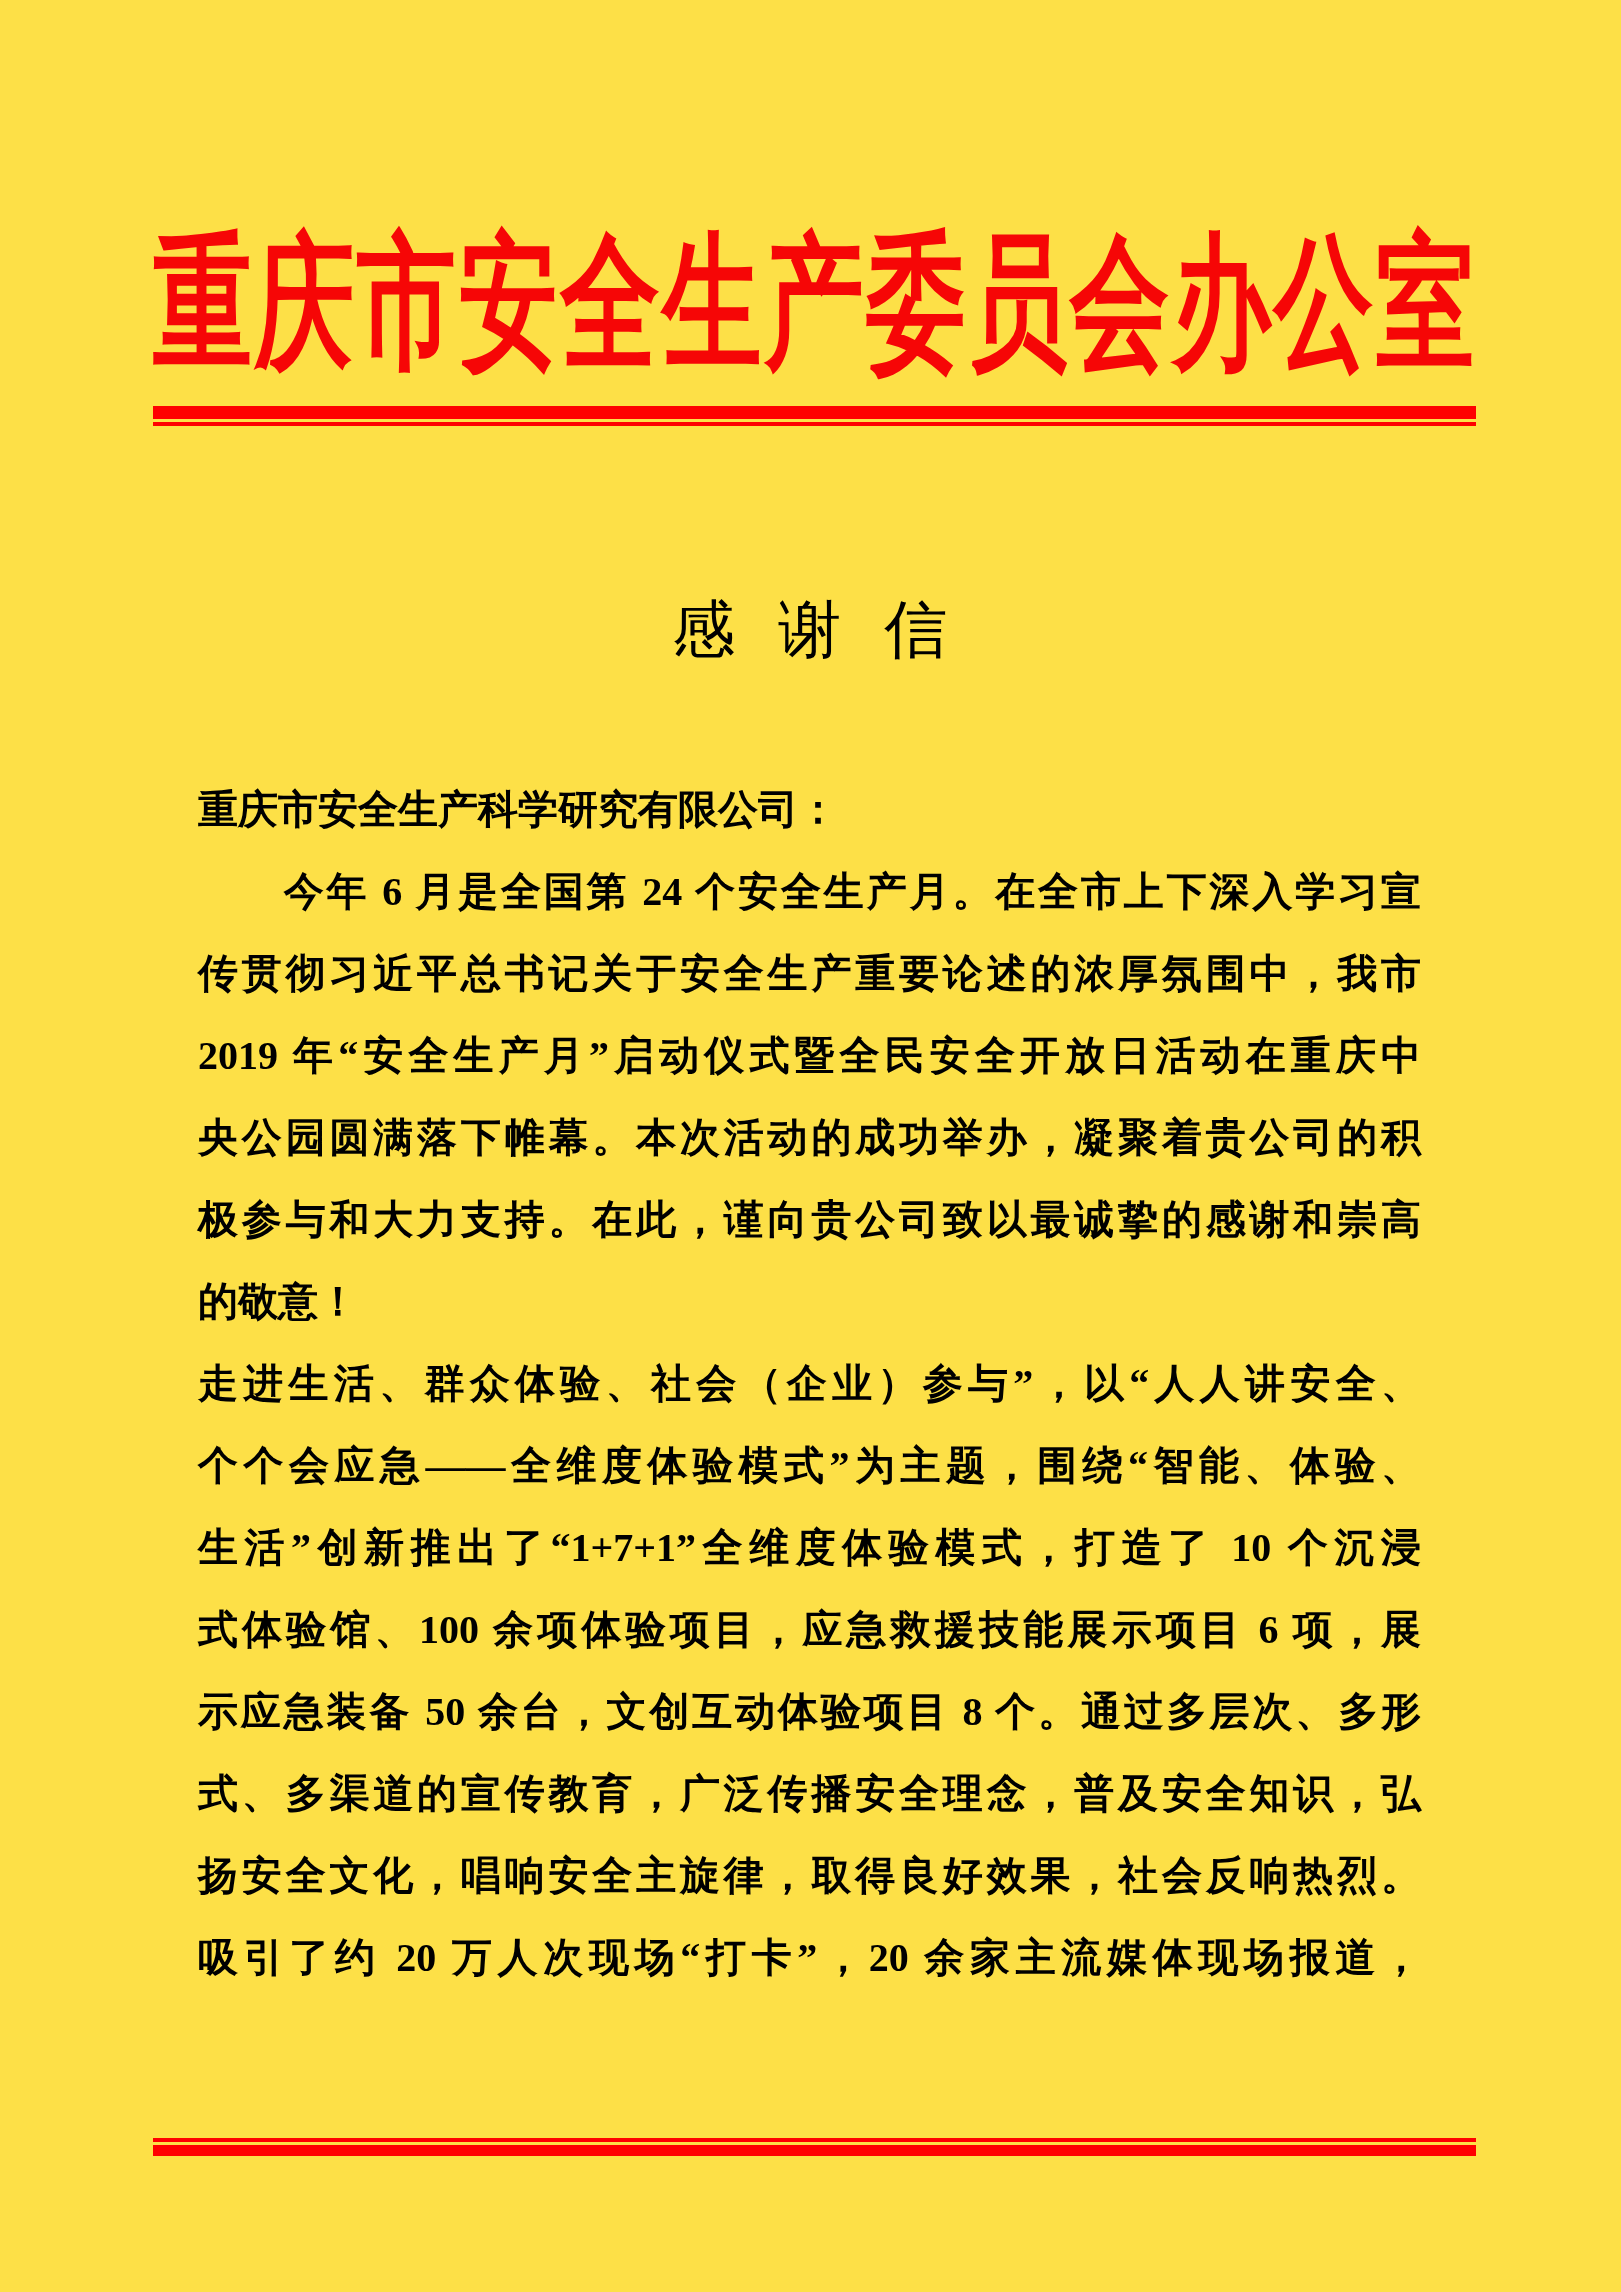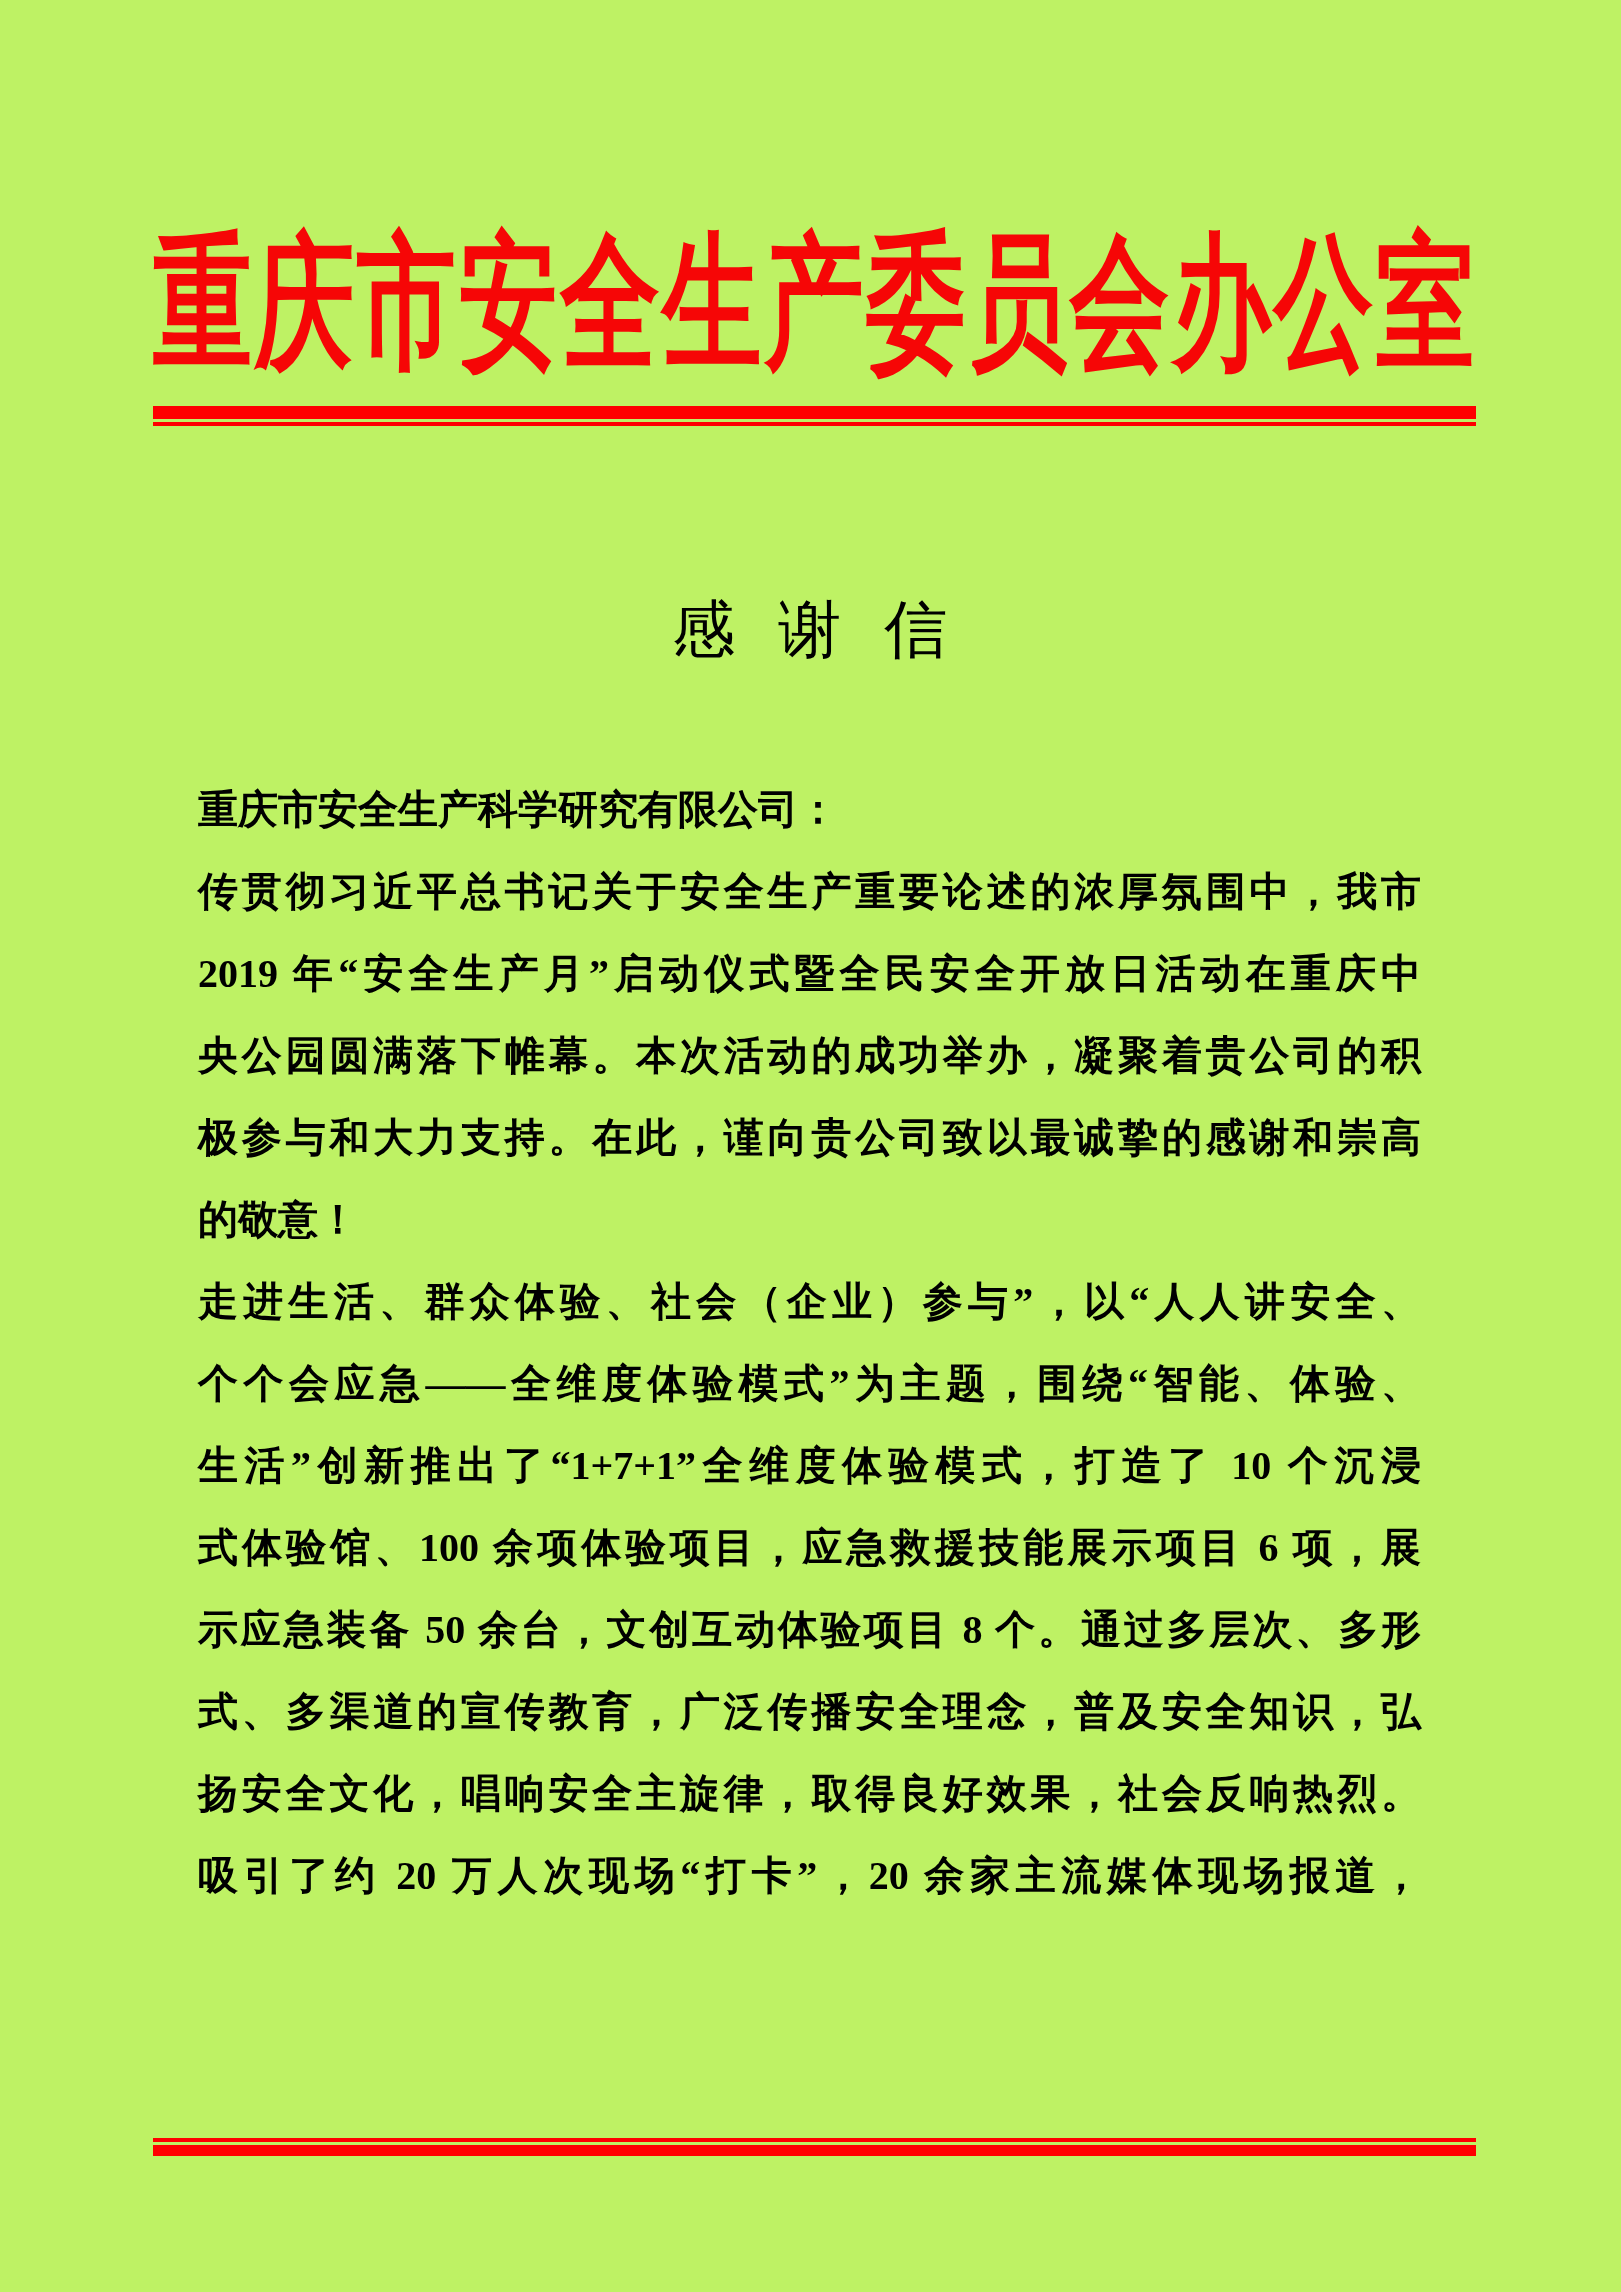--- a/index.html
+++ b/index.html
@@ -1,21 +1,21 @@
 <!DOCTYPE html>
 <html><head>
 <meta charset="utf-8">
 <style>
   html, body { margin: 0; padding: 0; background: #888; }
   .page {
     position: relative;
     width: 1621px;
     height: 2293px;
     margin: 0 auto;
-    background: #bef264;
+    background: #fde047;
     overflow: hidden;
     font-family: "Liberation Serif", "DejaVu Serif", serif;
   }
   
   .letterhead {
     position: absolute;
     top: 230px;
     left: 153px;
     width: 1323px;
     text-align: center;
@@ -80,20 +80,21 @@
 
   <div class="letterhead">重庆市安全生产委员会办公室</div>
 
   <div class="rule rule-top-thick"></div>
   <div class="rule rule-top-thin"></div>
 
   <div class="doc-title">感 谢 信</div>
 
   <div class="letter-body">
       <div class="line">重庆市安全生产科学研究有限公司：</div>
+      <div class="line just">　　今年 6 月是全国第 24 个安全生产月。在全市上下深入学习宣</div>
       <div class="line just">传贯彻习近平总书记关于安全生产重要论述的浓厚氛围中，我市</div>
       <div class="line just">2019 年“安全生产月”启动仪式暨全民安全开放日活动在重庆中</div>
       <div class="line just">央公园圆满落下帷幕。本次活动的成功举办，凝聚着贵公司的积</div>
       <div class="line just">极参与和大力支持。在此，谨向贵公司致以最诚挚的感谢和崇高</div>
       <div class="line">的敬意！</div>
       <div class="line just">走进生活、群众体验、社会（企业）参与”，以“人人讲安全、</div>
       <div class="line just">个个会应急——全维度体验模式”为主题，围绕“智能、体验、</div>
       <div class="line just">生活”创新推出了“1+7+1”全维度体验模式，打造了 10 个沉浸</div>
       <div class="line just">式体验馆、100 余项体验项目，应急救援技能展示项目 6 项，展</div>
       <div class="line just">示应急装备 50 余台，文创互动体验项目 8 个。通过多层次、多形</div>

